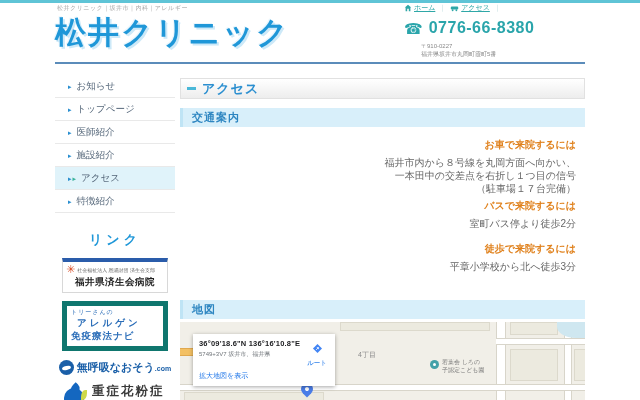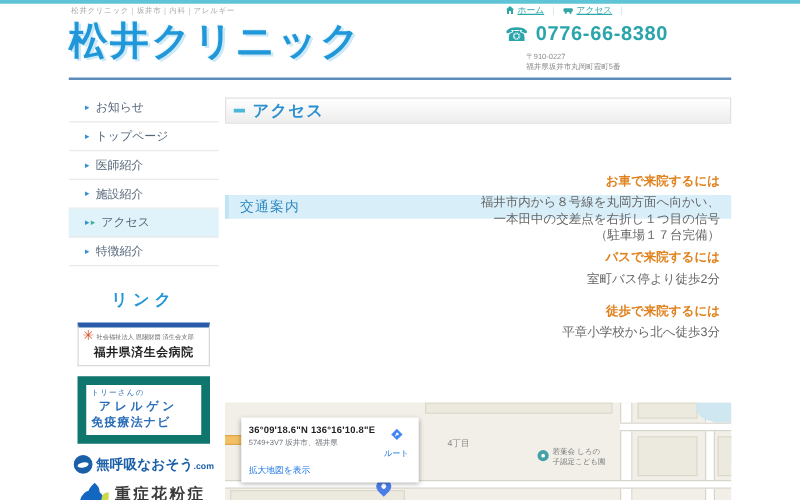--- a/index.html
+++ b/index.html
@@ -42,21 +42,21 @@
 
   .banners { display:flex; flex-direction:column; align-items:center; }
   .banner { cursor:pointer; }
   .banner-saiseikai { margin-top:9px; width:106px; background:#fff; border:1px solid #d8d8d8;
                       border-top:4px solid #2a5caa; padding:2px 3px 3px; }
   .saiseikai-top { display:flex; align-items:center; gap:2px; }
   .flower-icon { color:#d8502b; font-size:11px; line-height:1; }
   .saiseikai-org { font-size:5px; color:#666; line-height:6px; }
   .saiseikai-name { font-size:9.5px; font-weight:bold; color:#222; letter-spacing:.5px; margin-top:1px; text-align:center; }
 
-  .banner-allergen { margin-top:8px; width:106px; background:#fff; border:7px solid #0f766e;
+  .banner-allergen { margin-top:8px; width:106px; background:#fff; border:5px solid #0f766e;
                      padding:2px 4px 3px; color:#2a6db8; }
   .allergen-top { font-size:6px; letter-spacing:1px; }
   .allergen-l1 { font-size:9.5px; font-weight:bold; letter-spacing:3px; margin-left:6px; }
   .allergen-l2 { font-size:9.5px; font-weight:bold; letter-spacing:1px; }
 
   .banner-mukokyu { margin-top:9px; display:flex; align-items:center; gap:3px; }
   .mukokyu-circle { width:15px; height:15px; border-radius:50%; background:#1a5fa8; position:relative; flex:0 0 auto; }
   .mukokyu-circle::after { content:""; position:absolute; left:3px; top:6px; width:9px; height:4px;
                            border-radius:50%; background:#fff; transform:rotate(-12deg); }
   .mukokyu-text { font-size:11px; font-weight:bold; color:#1a5fa8; }
@@ -76,21 +76,21 @@
   .main { position:absolute; left:180px; top:78px; width:405px; height:322px; }
 
   .title-bar { position:absolute; top:0; left:0; width:405px; height:21px;
                background:linear-gradient(#ffffff,#ededed); border:1px solid #e1e1e1;
                display:flex; align-items:center; gap:6px; padding-left:6px; }
   .title-marker { width:9px; height:3px; background:#4ab8d8; }
   .page-title { font-size:13px; font-weight:bold; color:#2b8fd0; letter-spacing:1px; }
 
   .section-bar { position:absolute; left:0; width:405px; height:19px; background:#d8effa;
                  border-left:3px solid #bfe4f5; display:flex; align-items:center; padding-left:9px;
-                 font-size:11px; font-weight:normal; color:#2e86c1; letter-spacing:1px;margin-top:48px; }
+                 font-size:11px; font-weight:bold; color:#2e86c1; letter-spacing:1px; }
   .bar-traffic { top:30px; }
   .bar-map { top:222px; }
 
   .traffic-block { position:absolute; left:6px; width:390px;text-align:right; }
   .tb-1 { top:60px; } .tb-2 { top:121px; } .tb-3 { top:164px; }
   .traffic-title { font-size:10px; font-weight:bold; color:#e0821e; margin-bottom:4px; }
   .traffic-line { font-size:10px; color:#666; line-height:13px; margin-left:8px; }
 
   
   .map { position:absolute; left:0; top:244px; width:405px; height:78px; background:#f1efe8; overflow:hidden; cursor:grab; }

